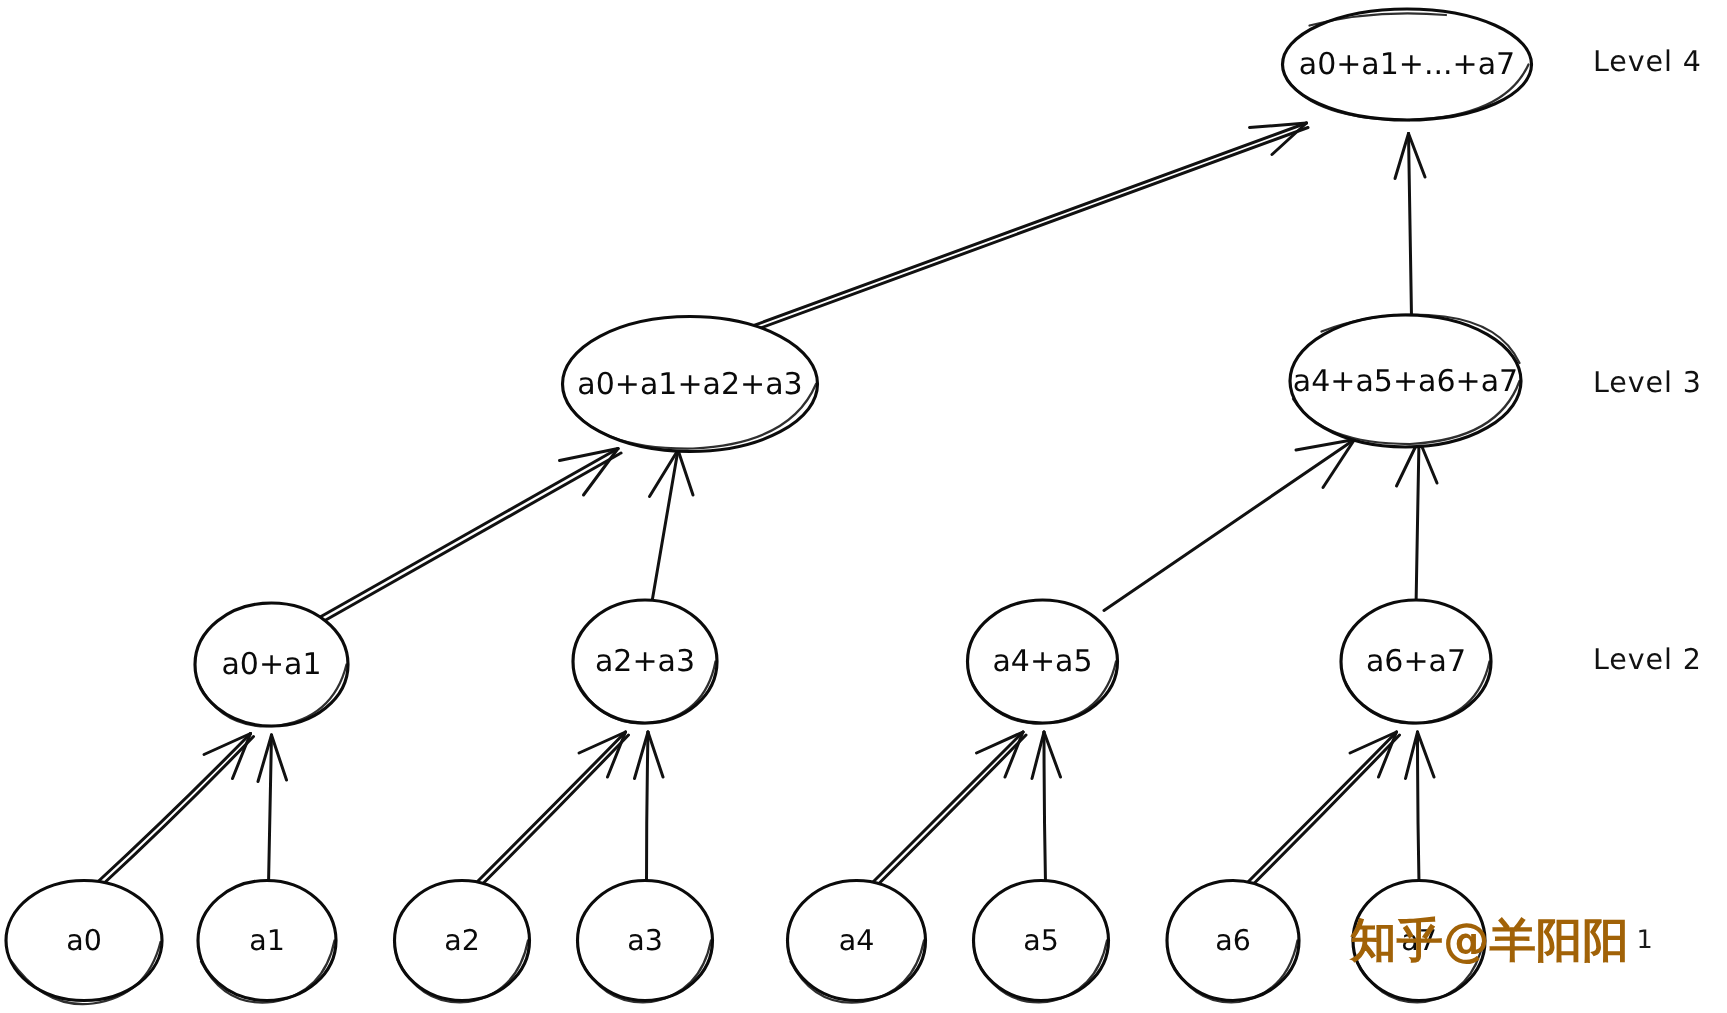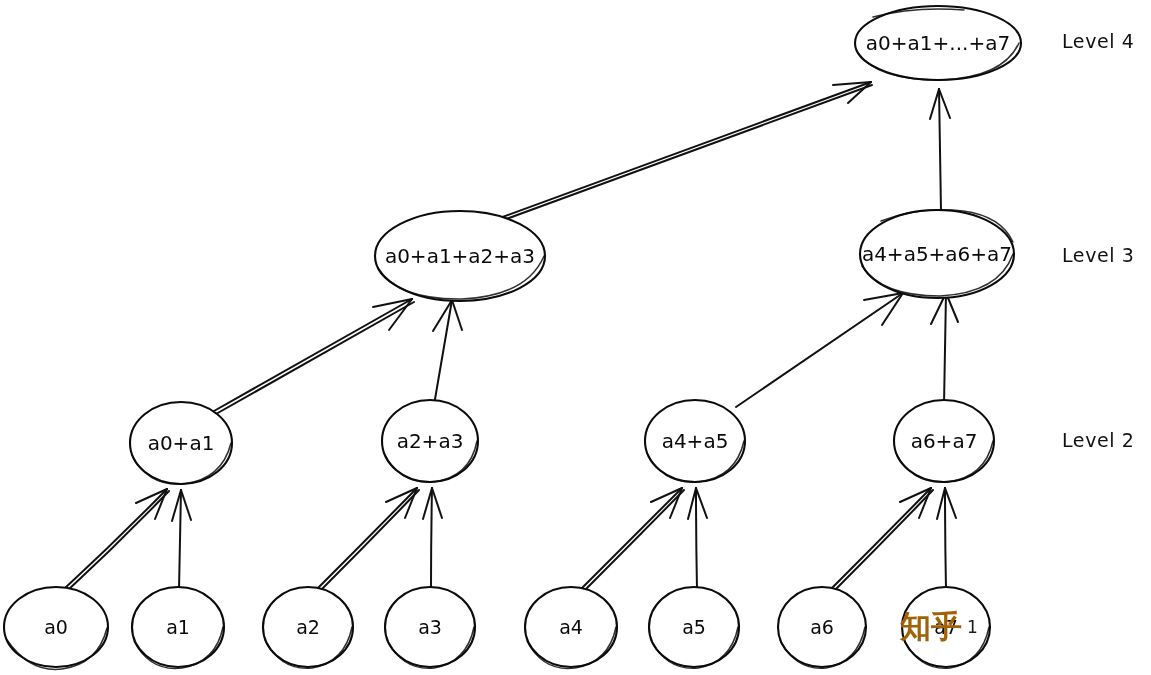--- a/index.html
+++ b/index.html
@@ -287,16 +287,17 @@
     </g>
 
     <text class="level-label" x="1062" y="42">Level 4</text>
     <text class="level-label" x="1062" y="256">Level 3</text>
     <text class="level-label" x="1062" y="441">Level 2</text>
 
   </svg>
 
   <div class="watermark">
     <span class="wm-text">知乎</span>
+    <span class="wm-text">@羊阳阳</span>
     <span class="wm-tail">1</span>
   </div>
 
 </div>
 
 </body></html>

